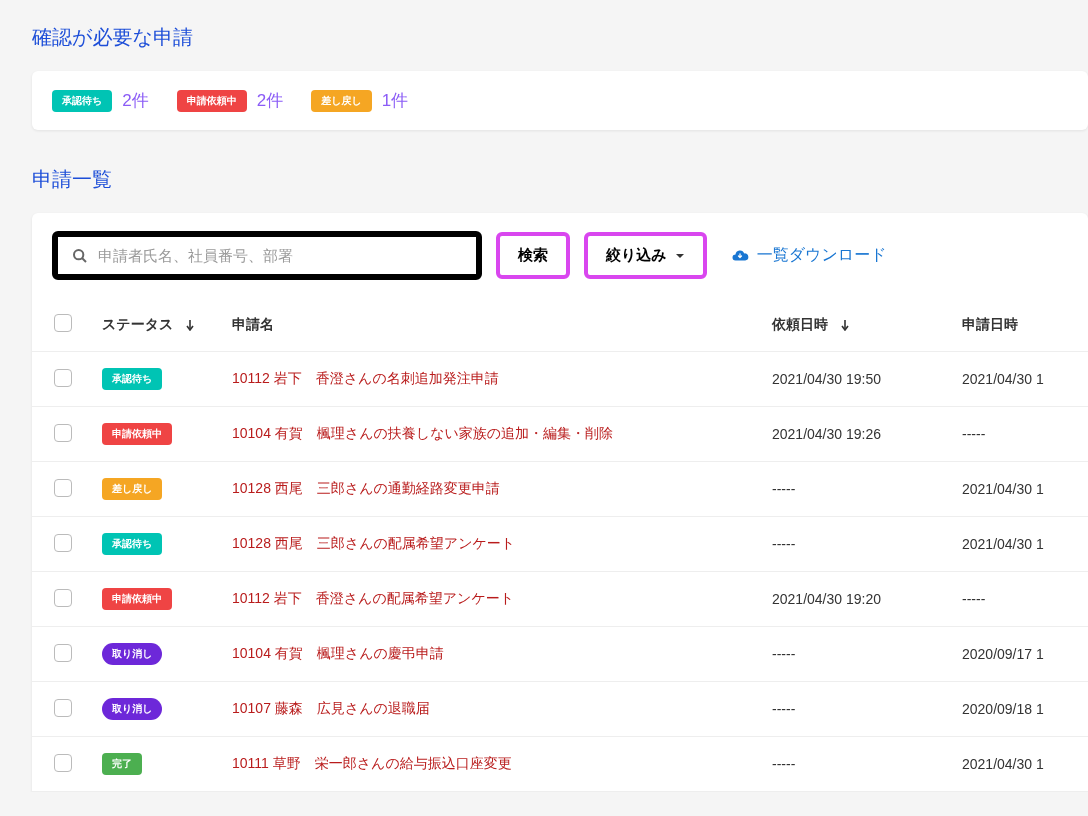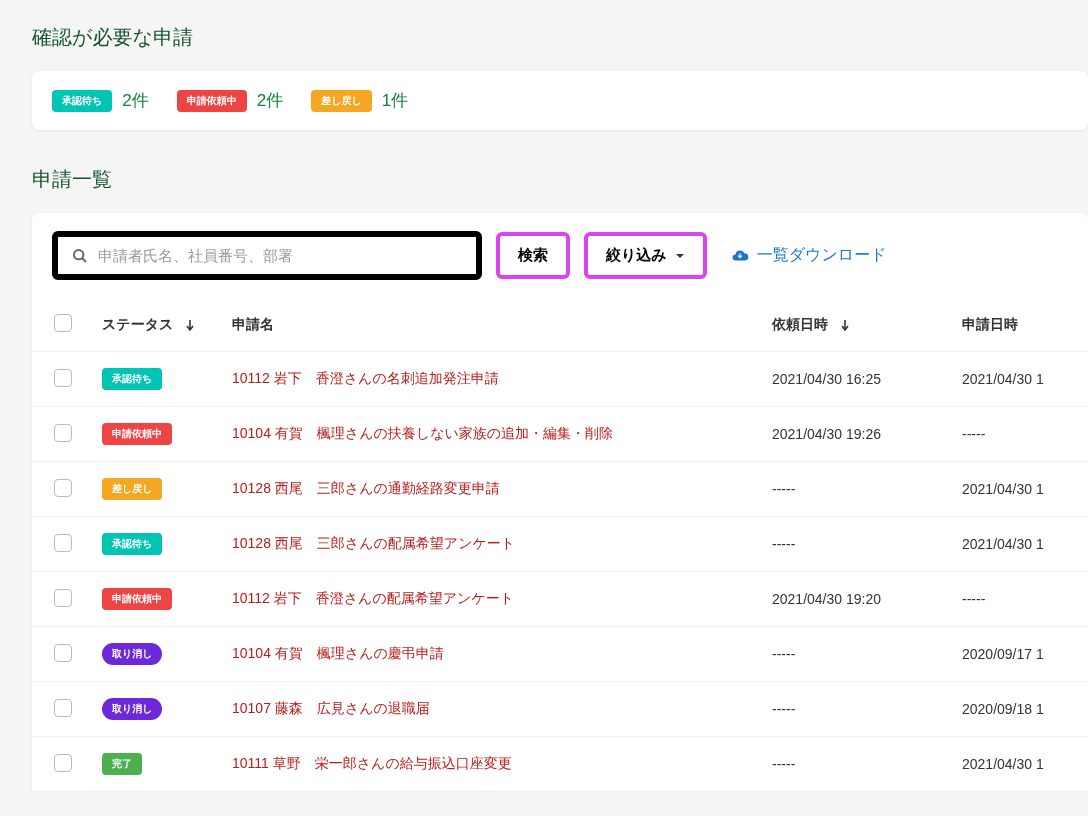--- a/index.html
+++ b/index.html
@@ -6,21 +6,21 @@
 body {
   font-family: -apple-system, BlinkMacSystemFont, "Hiragino Sans", "Hiragino Kaku Gothic ProN", Meiryo, sans-serif;
   background: #f5f5f5;
   color: #333;
   font-size: 14px;
 }
 .page { padding: 24px 0 0 32px; width: 1088px; }
 .section-title {
   font-size: 20px;
   font-weight: 500;
-  color: #14532d;
+  color: #1d4ed8;
   margin-bottom: 20px;
 }
 .summary-card {
   background: #fff;
   border-radius: 6px;
   box-shadow: 0 1px 3px rgba(0,0,0,0.08);
   padding: 18px 20px;
   display: flex;
   gap: 28px;
   margin-bottom: 36px;
@@ -33,21 +33,21 @@
   font-size: 10px;
   padding: 4px 10px;
   border-radius: 4px;
   white-space: nowrap;
 }
 .badge-teal { background: #00c4b4; }
 .badge-darkteal { background: #ef4444; }
 .badge-orange { background: #f5a623; }
 .badge-gray { background: #6d28d9; border-radius: 13px; }
 .badge-green { background: #4caf50; }
-.summary-count { color: #15803d; font-size: 17px; }
+.summary-count { color: #8b5cf6; font-size: 17px; }
 .list-card {
   background: #fff;
   border-radius: 6px 6px 0 0;
   box-shadow: 0 1px 3px rgba(0,0,0,0.08);
 }
 .toolbar {
   display: flex;
   gap: 14px;
   align-items: center;
   padding: 18px 20px;
@@ -195,21 +195,21 @@
               </span>
             </th>
             <th class="col-appdate">申請日時</th>
           </tr>
         </thead>
         <tbody id="tbody">
             <tr class="row">
               <td class="col-check"><span class="checkbox"></span></td>
               <td class="col-status"><span class="badge badge-teal">承認待ち</span></td>
               <td class="col-name"><a class="link">10112 岩下　香澄さんの名刺追加発注申請</a></td>
-              <td class="col-reqdate">2021/04/30 16:25</td>
+              <td class="col-reqdate">2021/04/30 19:50</td>
               <td class="col-appdate">2021/04/30 1</td>
             </tr>
             <tr class="row">
               <td class="col-check"><span class="checkbox"></span></td>
               <td class="col-status"><span class="badge badge-darkteal">申請依頼中</span></td>
               <td class="col-name"><a class="link">10104 有賀　楓理さんの扶養しない家族の追加・編集・削除</a></td>
               <td class="col-reqdate">2021/04/30 19:26</td>
               <td class="col-appdate">-----</td>
             </tr>
             <tr class="row">

